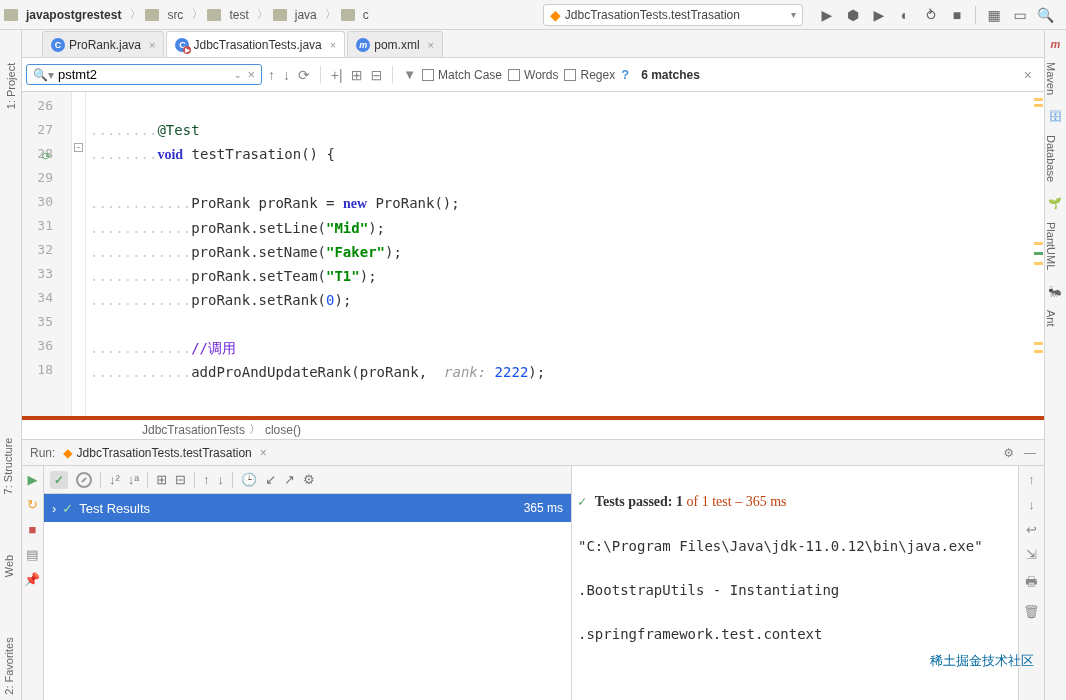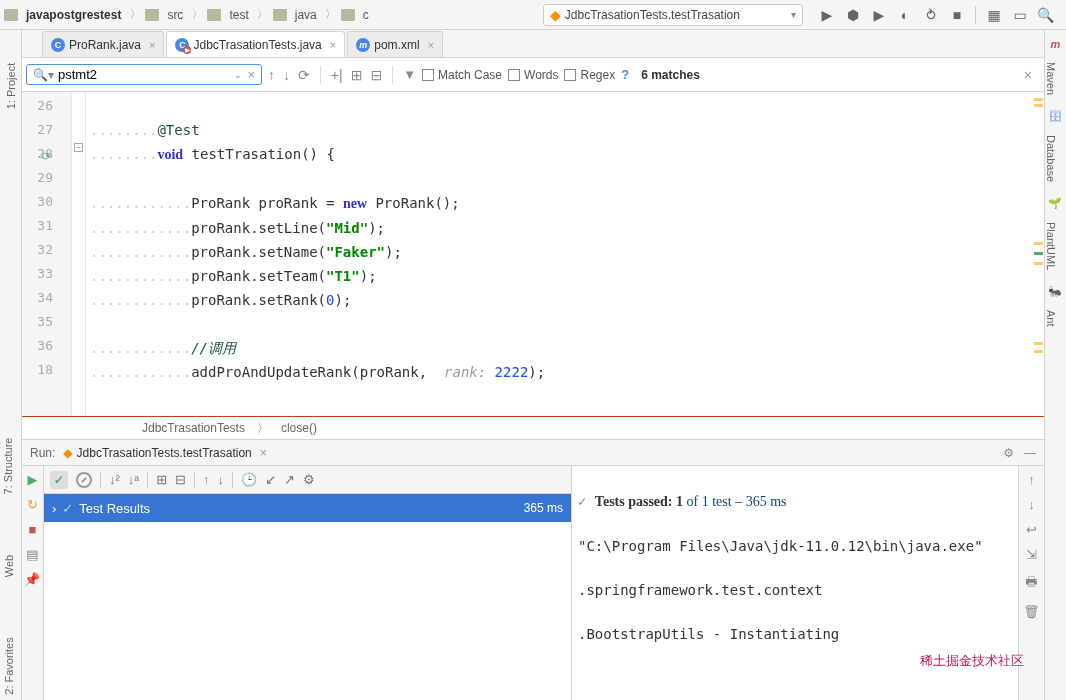--- a/index.html
+++ b/index.html
@@ -50,25 +50,25 @@
 .gutter { width: 50px; background: #f5f5f5; border-right: 1px solid #e8e8e8; text-align: right; padding-right: 18px; font-family: "Consolas", monospace; font-size: 13px; color: #aaa; line-height: 24px; padding-top: 2px; position: relative; }
 .gutter .gicon { position: absolute; right: 2px; color: #59a869; font-size: 11px; }
 .foldbar { width: 14px; border-right: 1px solid #e8e8e8; position: relative; }
 .foldbar .fold { position: absolute; left: 2px; width: 9px; height: 9px; border: 1px solid #aaa; font-size: 8px; line-height: 8px; text-align: center; color: #888; }
 .code { flex: 1; font-family: "Consolas", monospace; font-size: 14px; line-height: 24px; padding: 2px 0 2px 4px; white-space: pre; color: #333; }
 .dots { color: #ccc; }
 .anno { color: #14532d; }
 .kw { color: #3333cc; font-weight: bold; font-family: Liberation Serif, serif; }
 .str { color: #008800; font-weight: bold; }
 .num { color: #1750eb; }
-.cmt { color: #14532d; font-style: italic; }
+.cmt { color: #6d28d9; }
 .pname-hint { color: #999; font-style: italic; }
 .estripe { position: absolute; right: 0; top: 0; bottom: 0; width: 12px; }
 .estripe .mark { position: absolute; right: 1px; width: 9px; height: 3px; }
-.breadcrumb2 { height: 24px; border-top: 1px solid #c2410c; border-bottom: 1px solid #d4d4d4; display: flex; align-items: center; padding-left: 120px; font-size: 12px; color: #666; gap: 12px; }
+.breadcrumb2 { height: 24px; border-top: 4px solid #c2410c; border-bottom: 1px solid #d4d4d4; display: flex; align-items: center; padding-left: 120px; font-size: 12px; color: #666; gap: 4px; }
 .runpanel { height: 260px; display: flex; flex-direction: column; }
 .runheader { height: 26px; background: #f5f5f5; border-bottom: 1px solid #d4d4d4; display: flex; align-items: center; padding: 0 8px; font-size: 12px; gap: 8px; }
 .runheader .rh-label { color: #666; }
 .runheader .rh-config { display: flex; align-items: center; gap: 4px; }
 .runheader .rh-icon { color: #ff8c00; }
 .runheader .rh-actions { margin-left: auto; display: flex; gap: 10px; color: #888; }
 .runbody { flex: 1; display: flex; overflow: hidden; }
 .runleft { width: 22px; background: #f5f5f5; border-right: 1px solid #d4d4d4; display: flex; flex-direction: column; align-items: center; gap: 10px; padding-top: 6px; color: #888; }
 .runleft .rli { font-size: 13px; }
 .runtree { width: 528px; display: flex; flex-direction: column; border-right: 1px solid #d4d4d4; }
@@ -78,21 +78,21 @@
 .circle-ico { width: 16px; height: 16px; border: 2px solid #999; border-radius: 50%; position: relative; }
 .circle-ico::after { content: ""; position: absolute; left: 3px; right: 3px; top: 5px; height: 2px; background: #999; transform: rotate(-45deg); }
 .treebody { flex: 1; background: #fff; }
 .treerow { height: 28px; background: #3874d1; color: #fff; display: flex; align-items: center; padding: 0 8px; font-size: 13px; gap: 6px; }
 .treerow .tr-time { margin-left: auto; font-size: 12px; }
 .testout { flex: 1; display: flex; }
 .console { flex: 1; font-family: "Consolas", monospace; font-size: 14px; line-height: 22px; padding: 2px 6px; color: #333; white-space: pre-wrap; word-break: break-all; overflow: hidden; }
 .console .status { color: #666; }
 .console .passed { color: #59a869; }
 .outright { width: 26px; background: #f5f5f5; border-left: 1px solid #d4d4d4; display: flex; flex-direction: column; align-items: center; gap: 10px; padding-top: 6px; color: #888; font-size: 13px; }
-.watermark { position: absolute; right: 42px; bottom: 30px; color: #be185d; font-size: 13px; pointer-events: none; }
+.watermark { position: absolute; right: 32px; bottom: 30px; color: #0369a1; font-size: 13px; pointer-events: none; }
 </style>
 </head>
 <body>
 
 <div class="top-toolbar">
   <div class="breadcrumb">
     <span class="folder-icon"></span>
     <span class="crumb pname">javapostgrestest</span>
     <span class="sep">〉</span>
     <span class="folder-icon"></span>
@@ -281,24 +281,24 @@
           <div class="treerow">
             <span>›</span>
             <span style="color:#a8e0a8">✓</span>
             <span>Test Results</span>
             <span class="tr-time">365 ms</span>
           </div>
         </div>
       </div>
       <div class="testout">
         <div class="console">
-<div class="status"><span class="passed">✓ </span><span style="color:#333;font-family:'Segoe UI'"><b>Tests passed: 1</b></span><span style="color:#0c4a6e;font-family:'Segoe UI'"> of 1 test – 365 ms</span></div>
+<div class="status"><span class="passed">✓ </span><span style="color:#333;font-family:'Segoe UI'"><b>Tests passed: 1</b></span><span style="color:#c2410c;font-family:'Segoe UI'"> of 1 test – 365 ms</span></div>
 <div>"C:\Program Files\Java\jdk-11.0.12\bin\java.exe"</div>
+<div>.BootstrapUtils - Instantiating</div>
 <div>.springframework.test.context</div>
-<div>.BootstrapUtils - Instantiating</div>
 
 
 
 
         </div>
         <div class="outright">
           <span>↑</span>
           <span>↓</span>
           <span>↩</span>
           <span>⇲</span>

